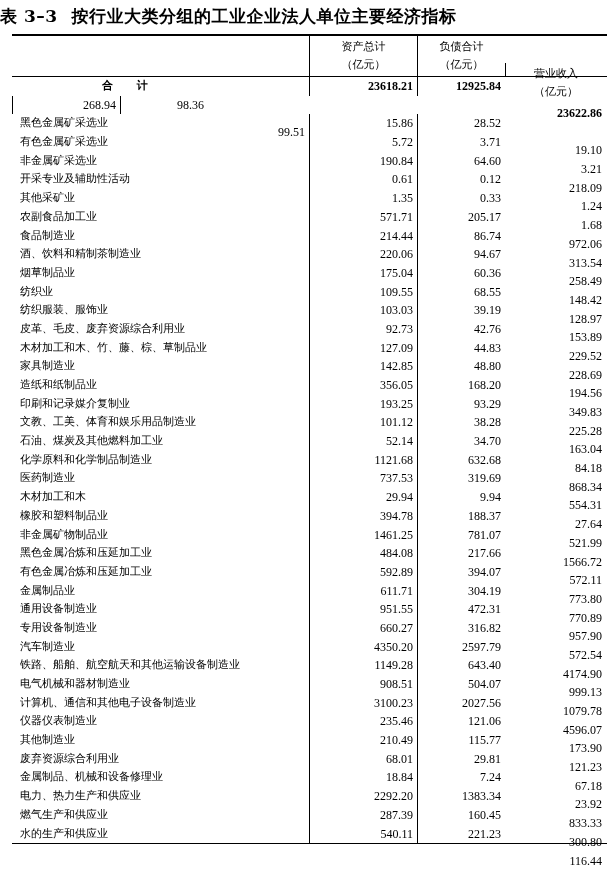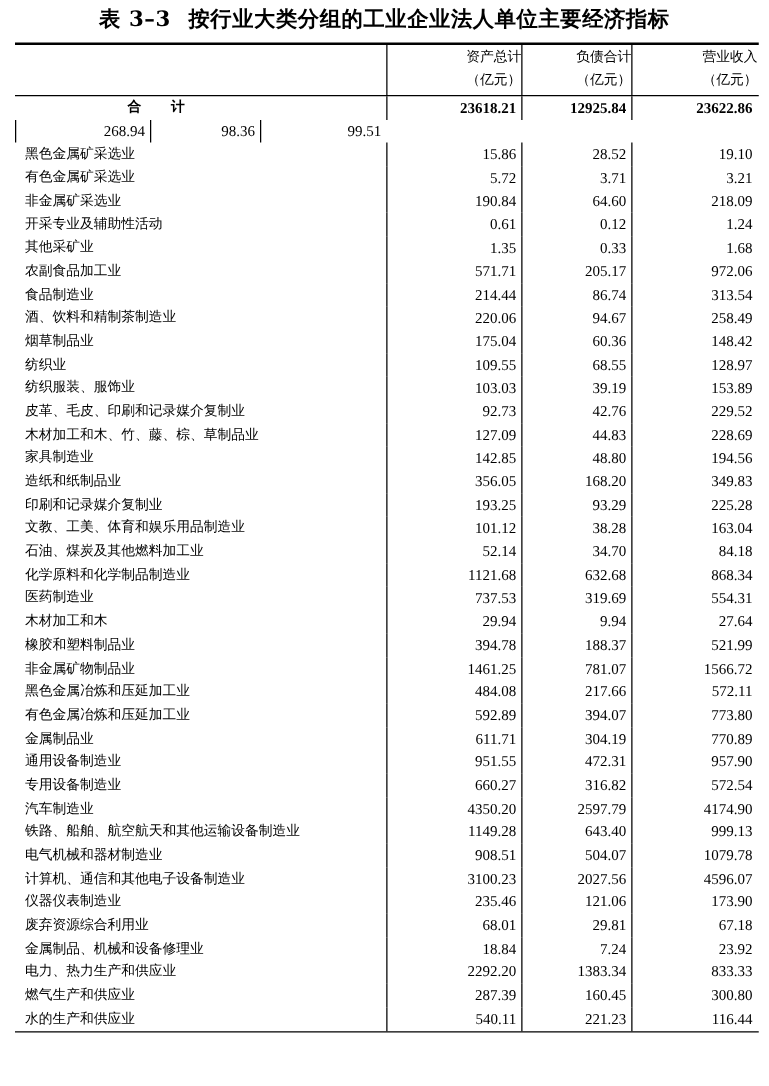--- a/index.html
+++ b/index.html
@@ -1,31 +1,31 @@
 <!DOCTYPE html>
 <html><head>
 <meta charset="utf-8">
 <style>
   html, body { margin: 0; padding: 0; background: #ffffff; }
   body { width: 615px; height: 869px; position: relative; overflow: hidden; font-family: "DejaVu Sans", sans-serif; color: #000; }
   .title {
-    position: absolute; left: 0; top: 4px; width: 615px; text-align: center;
+    position: absolute; left: 0; top: 4px; width: 615px; 
     font-family: "DejaVu Serif", serif; font-weight: bold; font-size: 17px; line-height: 24px; letter-spacing: 0.5px;
   }
   .title .num { margin-right: 14px; }
   .tbl {
     position: absolute; left: 12px; top: 34px; width: 595px;
     border-top: 2px solid #000; border-bottom: 1px solid #000;
   }
   .hdr { display: flex; height: 40px; border-bottom: 1px solid #000; }
   .c0 { width: 297px; }
   .c1 { width: 108px; border-left: 1px solid #000; }
   .c2 { width: 88px; border-left: 1px solid #000; }
-  .c3 { width: 101px; border-left: 1px solid #000; }
-  .hdr .hc { text-align: right; font-size: 11px; line-height: 18px; padding-top: 2px; box-sizing: border-box; font-family: Liberation Mono, monospace; }
+  .c3 { width: 101px; border-left: 1px solid #000; margin-top: 27px; }
+  .hdr .hc { text-align: center; font-size: 11px; line-height: 18px; padding-top: 2px; box-sizing: border-box; }
   .rows { }
   .row { display: flex; height: 18.7px; }
   .row > div { box-sizing: border-box; font-size: 11px; line-height: 18.7px; white-space: nowrap; }
   .row .name { padding-left: 8px; }
   .row .num { text-align: right; padding-right: 4px; font-family: "Liberation Serif", serif; font-size: 12px; }
   .row.total .name { text-align: left; font-weight: bold; padding-left: 90px; letter-spacing: 10px; }
   .row.total .num { font-weight: bold; }
 </style>
 </head>
 <body>
@@ -122,21 +122,21 @@
         <div class="num c2">68.55</div>
         <div class="num c3">128.97</div>
       </div>
       <div class="row">
         <div class="name c0">纺织服装、服饰业</div>
         <div class="num c1">103.03</div>
         <div class="num c2">39.19</div>
         <div class="num c3">153.89</div>
       </div>
       <div class="row">
-        <div class="name c0">皮革、毛皮、印刷和记录媒介复制业</div>
+        <div class="name c0">皮革、毛皮、废弃资源综合利用业</div>
         <div class="num c1">92.73</div>
         <div class="num c2">42.76</div>
         <div class="num c3">229.52</div>
       </div>
       <div class="row">
         <div class="name c0">木材加工和木、竹、藤、棕、草制品业</div>
         <div class="num c1">127.09</div>
         <div class="num c2">44.83</div>
         <div class="num c3">228.69</div>
       </div>
@@ -254,20 +254,26 @@
         <div class="num c2">2027.56</div>
         <div class="num c3">4596.07</div>
       </div>
       <div class="row">
         <div class="name c0">仪器仪表制造业</div>
         <div class="num c1">235.46</div>
         <div class="num c2">121.06</div>
         <div class="num c3">173.90</div>
       </div>
       <div class="row">
+        <div class="name c0">其他制造业</div>
+        <div class="num c1">210.49</div>
+        <div class="num c2">115.77</div>
+        <div class="num c3">121.23</div>
+      </div>
+      <div class="row">
         <div class="name c0">废弃资源综合利用业</div>
         <div class="num c1">68.01</div>
         <div class="num c2">29.81</div>
         <div class="num c3">67.18</div>
       </div>
       <div class="row">
         <div class="name c0">金属制品、机械和设备修理业</div>
         <div class="num c1">18.84</div>
         <div class="num c2">7.24</div>
         <div class="num c3">23.92</div>

